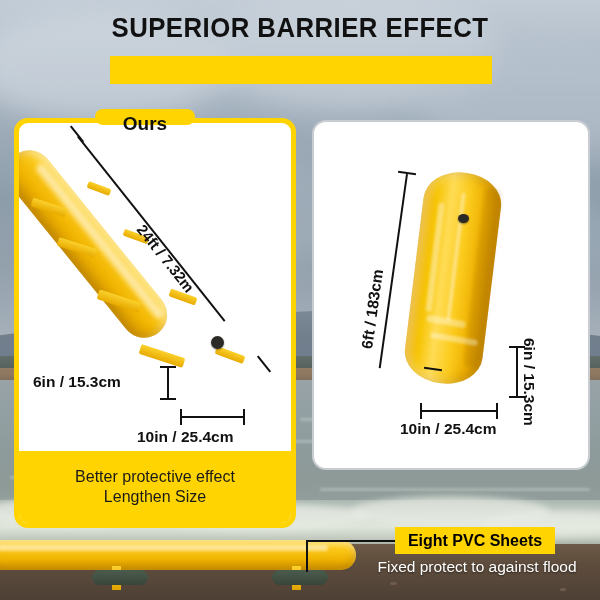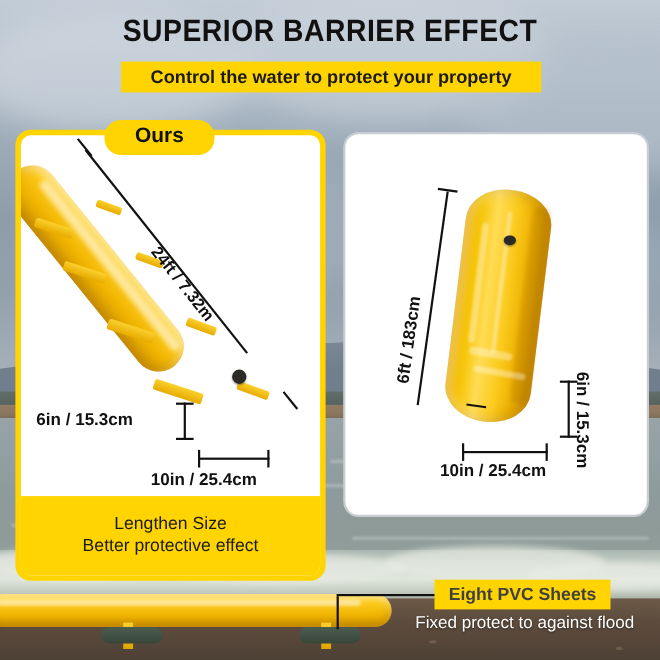--- a/index.html
+++ b/index.html
@@ -41,21 +41,21 @@
       transform:scaleX(.92);transform-origin:center;}
   .subtitle-bar{position:absolute;left:110px;top:56px;width:382px;height:28px;background:#ffd400;}
   .subtitle{position:absolute;left:110px;top:56px;width:382px;height:28px;line-height:28px;
       text-align:center;font-size:16.5px;font-weight:bold;color:#1a1a1a;}
 
   
   .panel{position:absolute;border-radius:14px;background:#ffffff;overflow:hidden;}
   .panel-left{left:14px;top:118px;width:272px;height:400px;border:5px solid #ffd400;}
   .panel-right{left:312px;top:120px;width:274px;height:346px;border:2px solid #c9cdd2;}
 
-  .badge{position:absolute;height:32px;line-height:30px;border-radius:15px;
+  .badge{position:absolute;height:16px;line-height:30px;border-radius:15px;
       text-align:center;font-size:19px;font-weight:bold;color:#111;}
   .badge-ours{left:95px;top:109px;width:100px;background:#ffd400;}
   .badge-others{left:388px;top:109px;width:116px;background:#c6c6c6;}
 
   
   .lp{position:absolute;left:0;top:0;width:262px;height:390px;}
   .tube-long{position:absolute;left:14px;top:18px;width:228px;height:46px;border-radius:23px;
       background:linear-gradient(180deg,#ffd94a 0%,#fbc718 28%,#f0b400 62%,#d99c00 100%);
       transform:rotate(51deg);transform-origin:left top;
       box-shadow:inset 0 -6px 10px rgba(150,95,0,.35),inset 0 5px 8px rgba(255,255,255,.45);}
@@ -89,21 +89,21 @@
       background:linear-gradient(180deg,#ffd94a 0%,#fbc718 30%,#efb300 70%,#d89b00 100%);
       box-shadow:inset 0 -5px 8px rgba(150,95,0,.35),inset 0 4px 6px rgba(255,255,255,.4);}
   .barrier-hl{position:absolute;left:10px;top:5px;width:330px;height:6px;border-radius:4px;background:rgba(255,255,255,.5);filter:blur(1.5px);}
   .sandbag{position:absolute;height:15px;border-radius:8px;
       background:linear-gradient(180deg,#4b5c4e 0%,#38463a 100%);}
   .bflap{position:absolute;width:9px;background:linear-gradient(180deg,#fbd02d 0%,#e0a400 100%);}
   .leader{position:absolute;background:#111;}
 
   .pvc-box{position:absolute;left:395px;top:527px;width:160px;height:27px;background:#ffd400;}
   .pvc-text{position:absolute;left:395px;top:527px;width:160px;height:27px;line-height:27px;
-      text-align:center;font-size:16px;font-weight:bold;color:#404040;}
+      text-align:center;font-size:16px;font-weight:bold;color:#000000;}
   .pvc-sub{position:absolute;left:357px;top:558px;width:240px;text-align:center;
       font-size:15.5px;color:#ffffff;text-shadow:0 1px 2px rgba(0,0,0,.55);}
 </style>
 </head>
 <body>
 
 <div id="stage">
 
   <div class="bg">
     <div class="bg-sky"></div>
@@ -131,21 +131,20 @@
     <div class="sand-spec" style="left:40px;top:560px;width:5px;height:3px;"></div>
     <div class="sand-spec" style="left:130px;top:575px;width:6px;height:3px;"></div>
     <div class="sand-spec" style="left:260px;top:566px;width:5px;height:3px;"></div>
     <div class="sand-spec" style="left:390px;top:582px;width:7px;height:3px;"></div>
     <div class="sand-spec" style="left:500px;top:570px;width:5px;height:3px;"></div>
     <div class="sand-spec" style="left:560px;top:588px;width:6px;height:3px;"></div>
   </div>
 
   <div class="title">SUPERIOR BARRIER EFFECT</div>
   <div class="subtitle-bar"></div>
-  <div class="subtitle">Control the water to protect your property</div>
 
   <div class="panel panel-left">
     <div class="lp">
 
       <div class="tube-long">
         <div class="tube-hl"></div>
       </div>
 
       <div class="flap" style="left:12px;top:80px;width:36px;height:9px;transform:rotate(18deg);"></div>
       <div class="flap" style="left:38px;top:120px;width:40px;height:9px;transform:rotate(18deg);"></div>
@@ -169,22 +168,22 @@
       <div class="tick" style="left:141px;top:275px;width:16px;height:2px;"></div>
       <div class="dimlabel" style="left:14px;top:250px;font-size:15.5px;">6in / 15.3cm</div>
 
       <div class="line" style="left:161px;top:293px;width:65px;height:2px;"></div>
       <div class="tick" style="left:161px;top:286px;width:2px;height:16px;"></div>
       <div class="tick" style="left:224px;top:286px;width:2px;height:16px;"></div>
       <div class="dimlabel" style="left:118px;top:305px;font-size:15.5px;">10in / 25.4cm</div>
     </div>
 
     <div class="left-footer">
+      <div class="lf-line">Better protective effect</div>
       <div class="lf-line">Lengthen Size</div>
-      <div class="lf-line">Better protective effect</div>
     </div>
   </div>
 
   <div class="panel panel-right">
     <div class="rp">
 
       <div class="tube-short"></div>
       <div class="ts-crease" style="left:118px;top:80px;width:6px;height:110px;transform:rotate(7deg);"></div>
       <div class="ts-crease" style="left:140px;top:70px;width:4px;height:130px;transform:rotate(7deg);"></div>
       <div class="ts-shade" style="left:160px;top:66px;width:16px;height:180px;transform:rotate(7deg);"></div>

